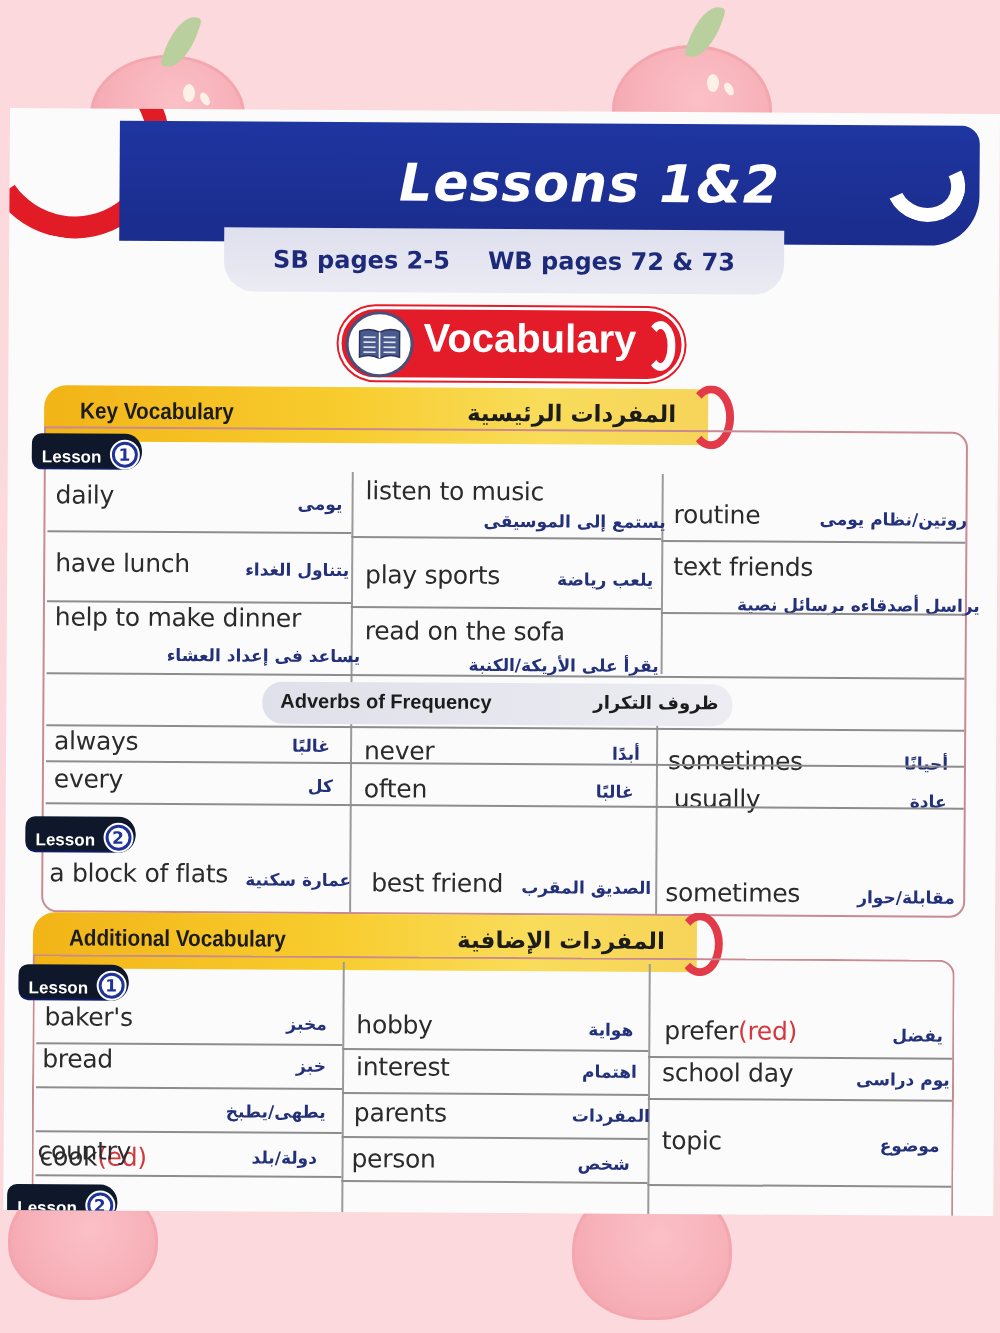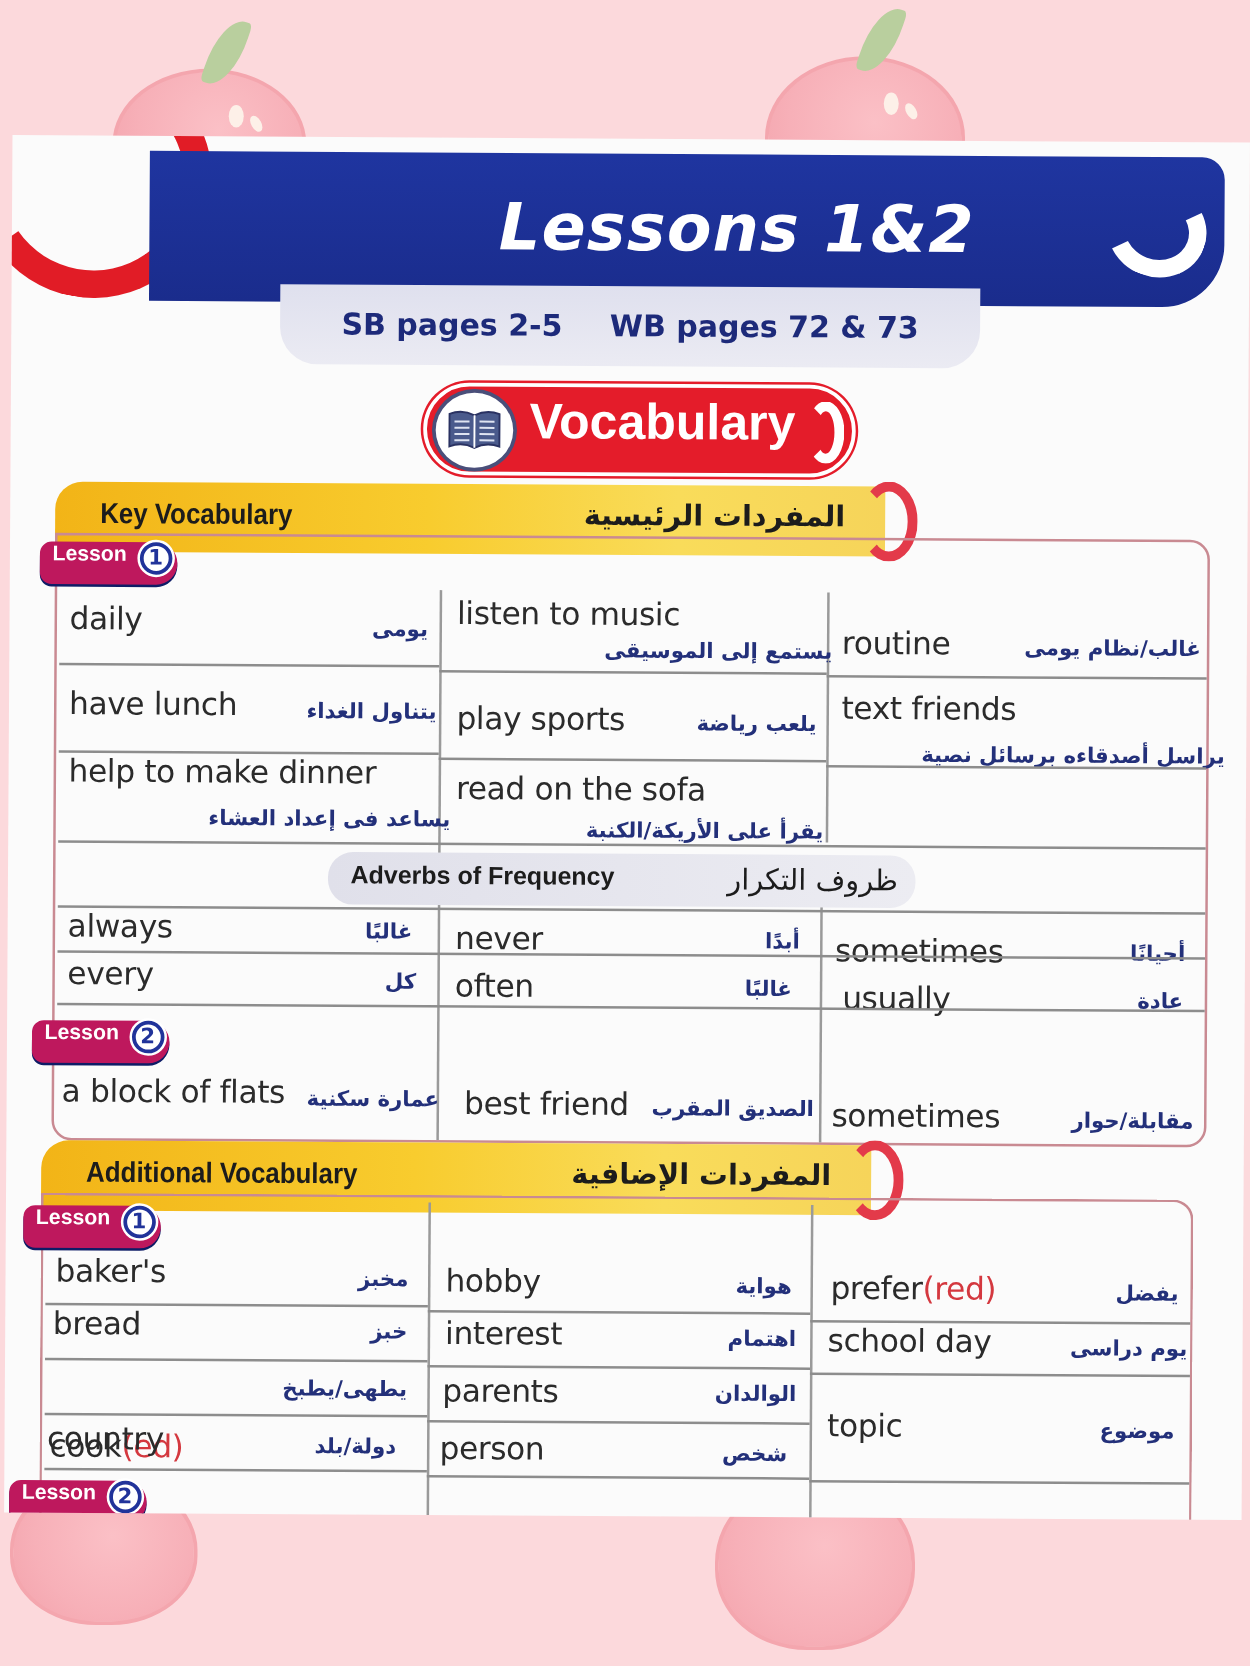--- a/index.html
+++ b/index.html
@@ -84,42 +84,42 @@
     position: absolute; right: -26px; top: -4px; width: 46px; height: 64px;
     border: 8px solid #e33a4a; border-left-color: transparent; border-radius: 50%;
   }
 
   
   .frame {
     position: absolute; border: 2px solid #c98a92; border-radius: 16px; background: transparent;
   }
 
   .lesson-badge {
-    position: absolute; height: 34px; display: flex; align-items: flex-start;
-    background: #be185d; border-radius: 10px 18px 18px 10px; padding-left: 10px; padding-right: 4px;
+    position: absolute; height: 34px; display: flex; align-items: flex-end;
+    background: #0f172a; border-radius: 10px 18px 18px 10px; padding-left: 10px; padding-right: 4px;
     box-shadow: 0 2px 0 #0e1c66;
   }
   .lesson-badge .lbl { color: #ffffff; font-weight: bold; font-size: 17px; font-family: "Liberation Sans", sans-serif; margin-right: 10px; }
   .lesson-badge .num {
     width: 26px; height: 26px; border-radius: 50%; background: #fff; color: #21339a;
     font-weight: bold; font-size: 17px; display: flex; align-items: center; justify-content: center;
     border: 3px solid #21339a; box-shadow: 0 0 0 2px #ffffff;
   }
   .vline { position: absolute; width: 1.5px; background: #9a9a9a; }
   .hline { position: absolute; height: 1.5px; background: #8d8d8d; }
   .en-word { position: absolute; font-size: 25px; color: #2b2b2b; font-family: "DejaVu Sans", sans-serif; white-space: nowrap; letter-spacing: -0.3px; }
   .ar-word { position: absolute; font-size: 17px; color: #23307a; font-weight: bold; direction: rtl; white-space: nowrap; }
   .red-suffix { color: #d4383f; }
 
   .adverbs-pill {
     position: absolute; left: 256px; top: 572px; width: 470px; height: 42px;
     background: linear-gradient(90deg, #e0e0ea 0%, #ececf2 100%); border-radius: 20px;
   }
   .adverbs-pill .en { position: absolute; left: 18px; top: 8px; font-size: 20px; font-weight: bold; color: #1c1c1c; font-family: "Liberation Sans", sans-serif; }
-  .adverbs-pill .ar { position: absolute; right: 14px; top: 8px; font-size: 23px; font-weight: normal; color: #1c1c1c; direction: rtl; }
+  .adverbs-pill .ar { position: absolute; right: 14px; top: 8px; font-size: 18px; font-weight: bold; color: #1c1c1c; direction: rtl; }
 </style>
 </head>
 <body>
 
 <div class="peach" style="left:90px; top:55px; width:155px; height:120px;">
   <div class="leaf"></div>
   <div class="shine1" style="left:90px; top:26px;"></div>
     <div class="shine2" style="left:108px; top:34px;"></div>
 </div>
 <div class="peach" style="left:612px; top:45px; width:160px; height:130px;">
@@ -177,21 +177,21 @@
 
   <div class="vline" style="left:344px; top:362px; height:440px;"></div>
   <div class="vline" style="left:654px; top:362px; height:200px;"></div>
   <div class="vline" style="left:650px; top:612px; height:190px;"></div>
 
   <div class="en-word" style="left:48px; top:372px;">daily</div>
   <div class="ar-word" style="left:290px; top:384px;">يومى</div>
   <div class="en-word" style="left:358px; top:366px;">listen to music</div>
   <div class="ar-word" style="left:476px; top:400px;">يستمع إلى الموسيقى</div>
   <div class="en-word" style="left:666px; top:388px;">routine</div>
-  <div class="ar-word" style="left:812px; top:396px;">غالب/نظام يومى</div>
+  <div class="ar-word" style="left:812px; top:396px;">روتين/نظام يومى</div>
   <div class="hline" style="left:40px; top:422px; width:304px;"></div>
   <div class="hline" style="left:344px; top:426px; width:310px;"></div>
   <div class="hline" style="left:654px; top:428px; width:304px;"></div>
 
   <div class="en-word" style="left:48px; top:440px;">have lunch</div>
   <div class="ar-word" style="left:238px; top:450px;">يتناول الغداء</div>
   <div class="en-word" style="left:358px; top:450px;">play sports</div>
   <div class="ar-word" style="left:550px; top:458px;">يلعب رياضة</div>
   <div class="en-word" style="left:666px; top:440px;">text friends</div>
   <div class="ar-word" style="left:730px; top:482px;">يراسل أصدقاءه برسائل نصية</div>
@@ -269,21 +269,21 @@
   <div class="ar-word" style="left:578px; top:950px;">اهتمام</div>
   <div class="en-word" style="left:658px; top:946px;">school day</div>
   <div class="ar-word" style="left:852px; top:956px;">يوم دراسى</div>
   <div class="hline" style="left:32px; top:978px; width:306px;"></div>
   <div class="hline" style="left:338px; top:982px; width:306px;"></div>
   <div class="hline" style="left:644px; top:986px; width:304px;"></div>
 
   <div class="en-word" style="left:36px; top:1034px;"><span>cook</span><span class="red-suffix">(ed)</span></div>
   <div class="ar-word" style="left:222px; top:992px;">يطهى/يطبخ</div>
   <div class="en-word" style="left:350px; top:988px;">parents</div>
-  <div class="ar-word" style="left:568px; top:994px;">الوالدان</div>
+  <div class="ar-word" style="left:568px; top:994px;">المفردات</div>
   <div class="en-word" style="left:658px; top:1014px;">topic</div>
   <div class="ar-word" style="left:876px; top:1022px;">موضوع</div>
   <div class="hline" style="left:32px; top:1022px; width:306px;"></div>
   <div class="hline" style="left:338px; top:1026px; width:306px;"></div>
 
   <div class="en-word" style="left:34px; top:1028px;">country</div>
   <div class="ar-word" style="left:248px; top:1038px;">دولة/بلد</div>
   <div class="en-word" style="left:348px; top:1034px;">person</div>
   <div class="ar-word" style="left:574px; top:1042px;">شخص</div>
   <div class="hline" style="left:32px; top:1066px; width:306px;"></div>

